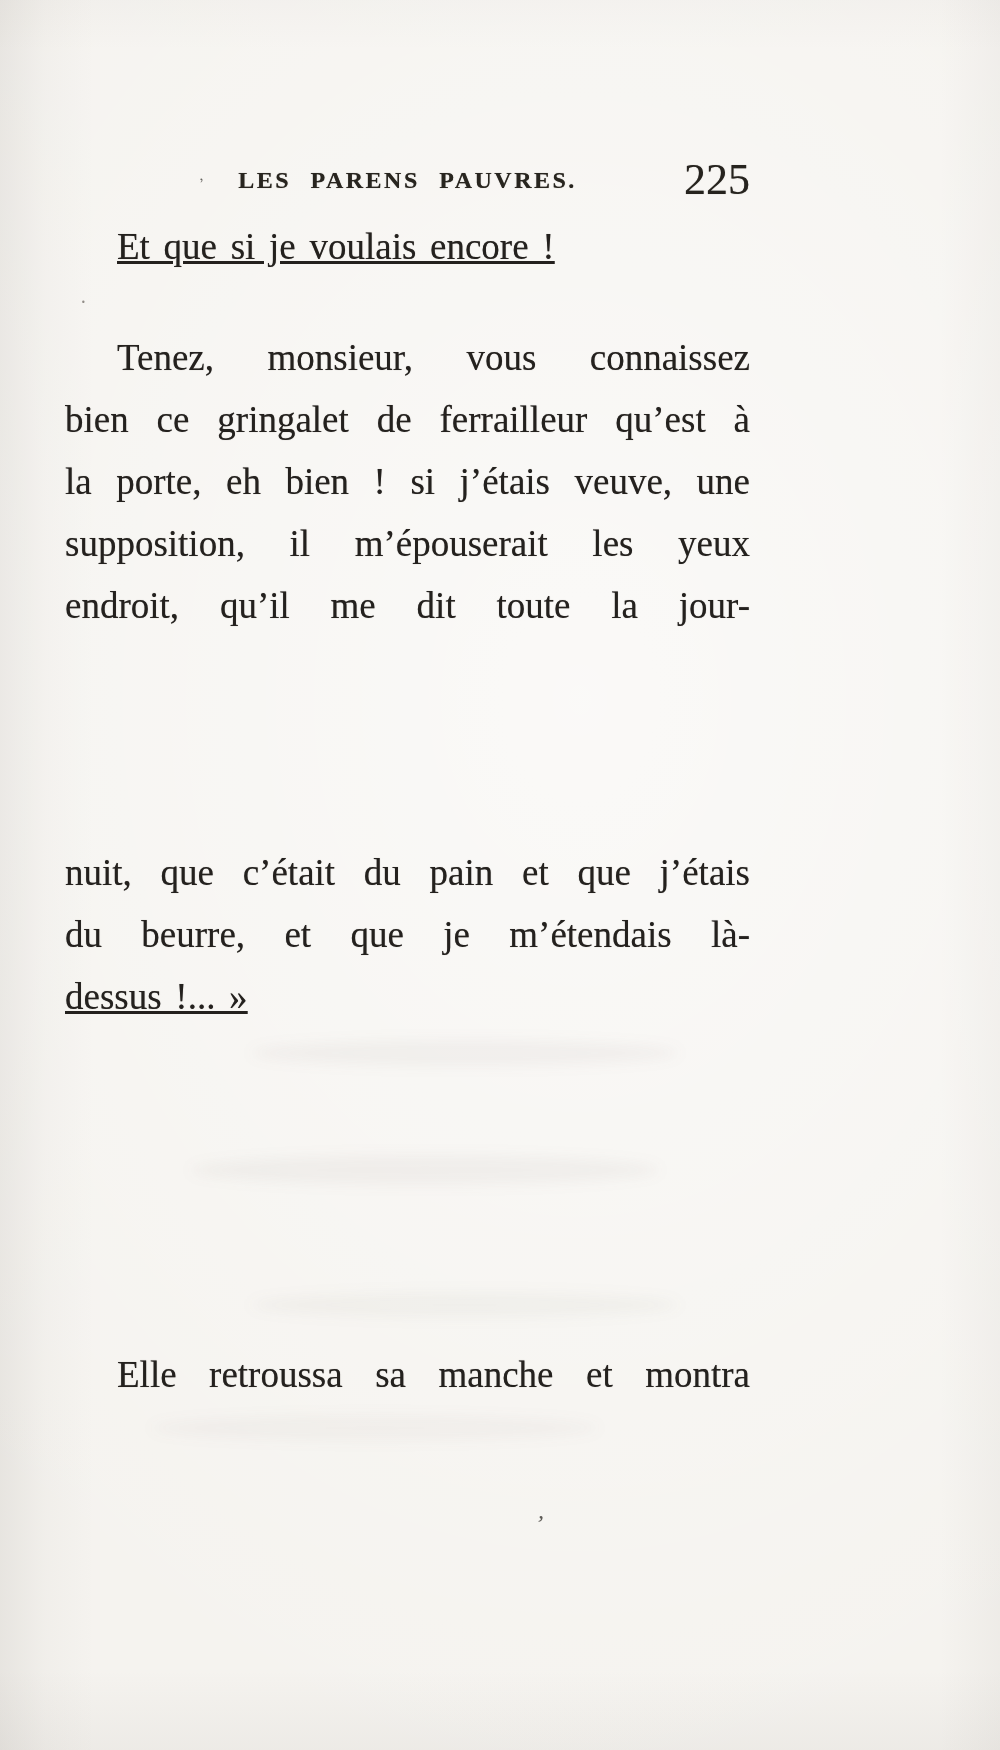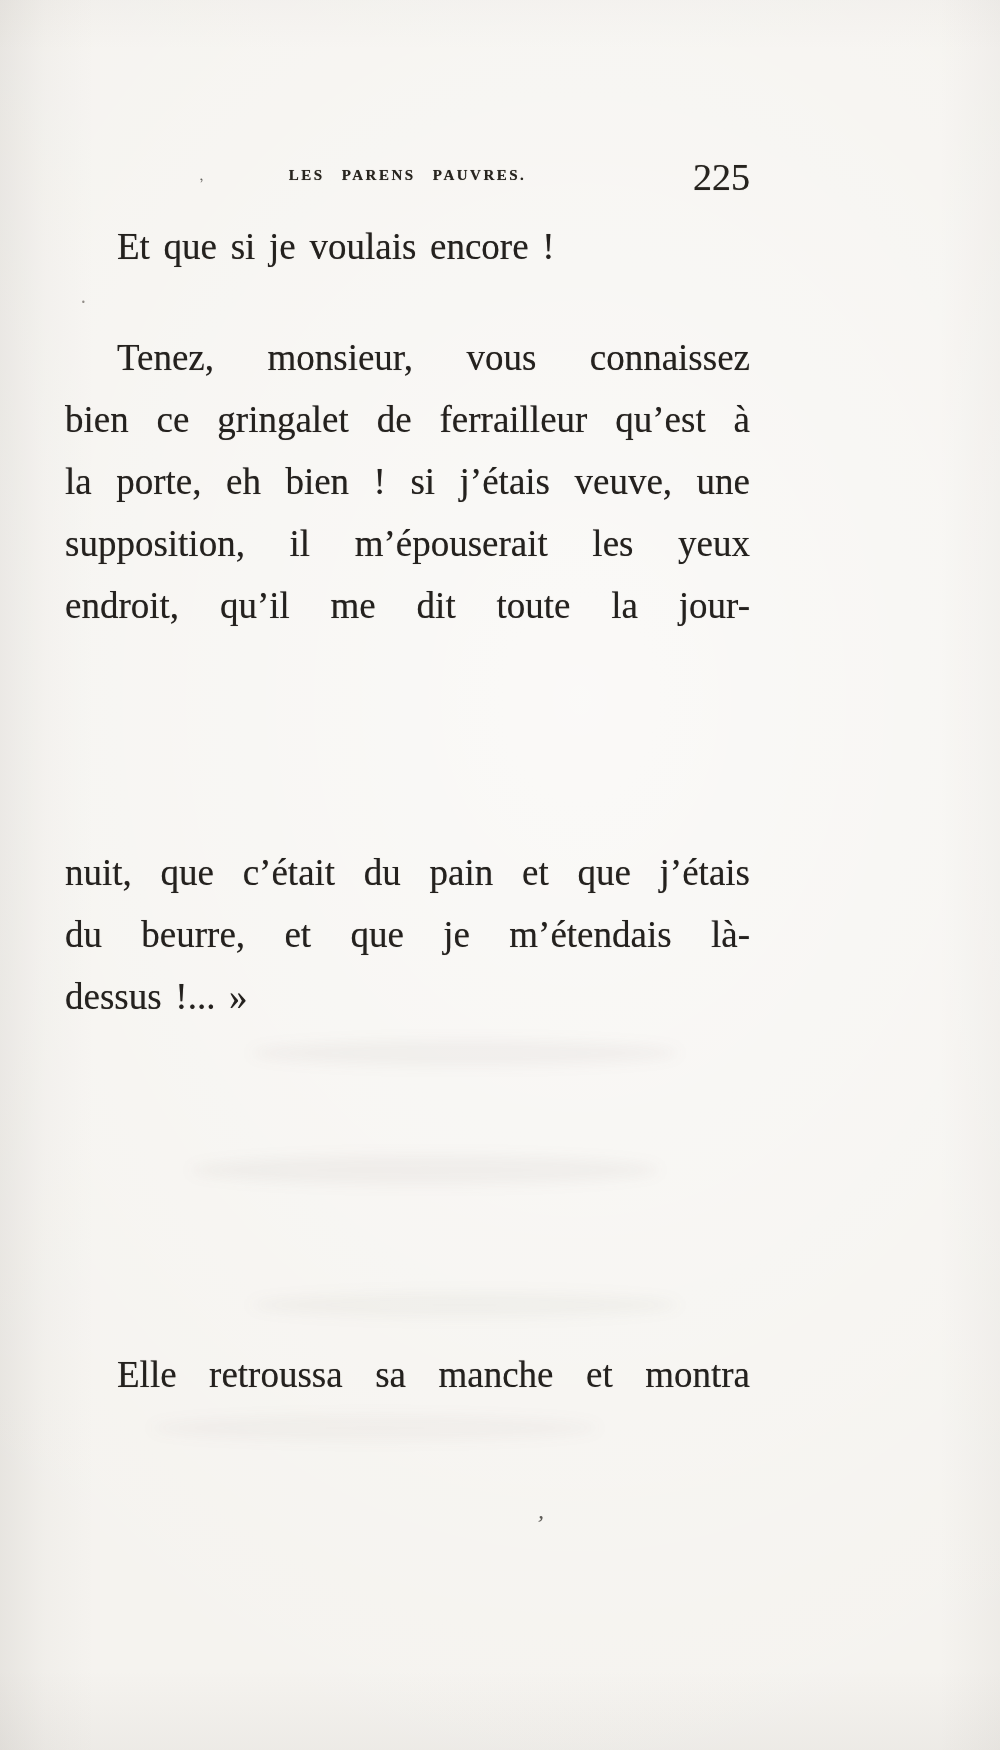--- a/index.html
+++ b/index.html
@@ -25,34 +25,34 @@
       linear-gradient(180deg, rgba(108,100,92,0.03), rgba(0,0,0,0) 50px),
       #f5f3ef;
   }
 
   
   .running-title {
     position: absolute;
     left: 65px; top: 168px;
     width: 685px;
     text-align: center;
-    font-size: 15px;
+    font-size: 24px;
     line-height: 1;
     font-weight: bold;
     letter-spacing: 2.5px;
     word-spacing: 11px;
     color: #28251f;
     text-shadow: 0 0 0.7px rgba(40,37,31,0.65);
   }
   .page-number {
     position: absolute;
     left: 65px; top: 158px;
     width: 685px;
     text-align: right;
-    font-size: 38px;
+    font-size: 44px;
     line-height: 1;
     color: #26231e;
     text-shadow: 0 0 0.7px rgba(40,37,31,0.6);
   }
 
   
   .para {
     position: absolute;
     left: 65px;
     width: 685px;
@@ -69,20 +69,21 @@
   .p5 { top: 1344px; }
 
   .line {
     text-align: justify;
     text-align-last: justify;
     white-space: normal;
   }
   .line.natural {
     text-align: center;
     text-align-last: left;
+    text-decoration: underline;
   }
   .indent    { text-indent: 52px; }
   .indent-sm { text-indent: 28px; }
 
   
   .artifact {
     position: absolute;
     line-height: 1;
     pointer-events: none;
   }

